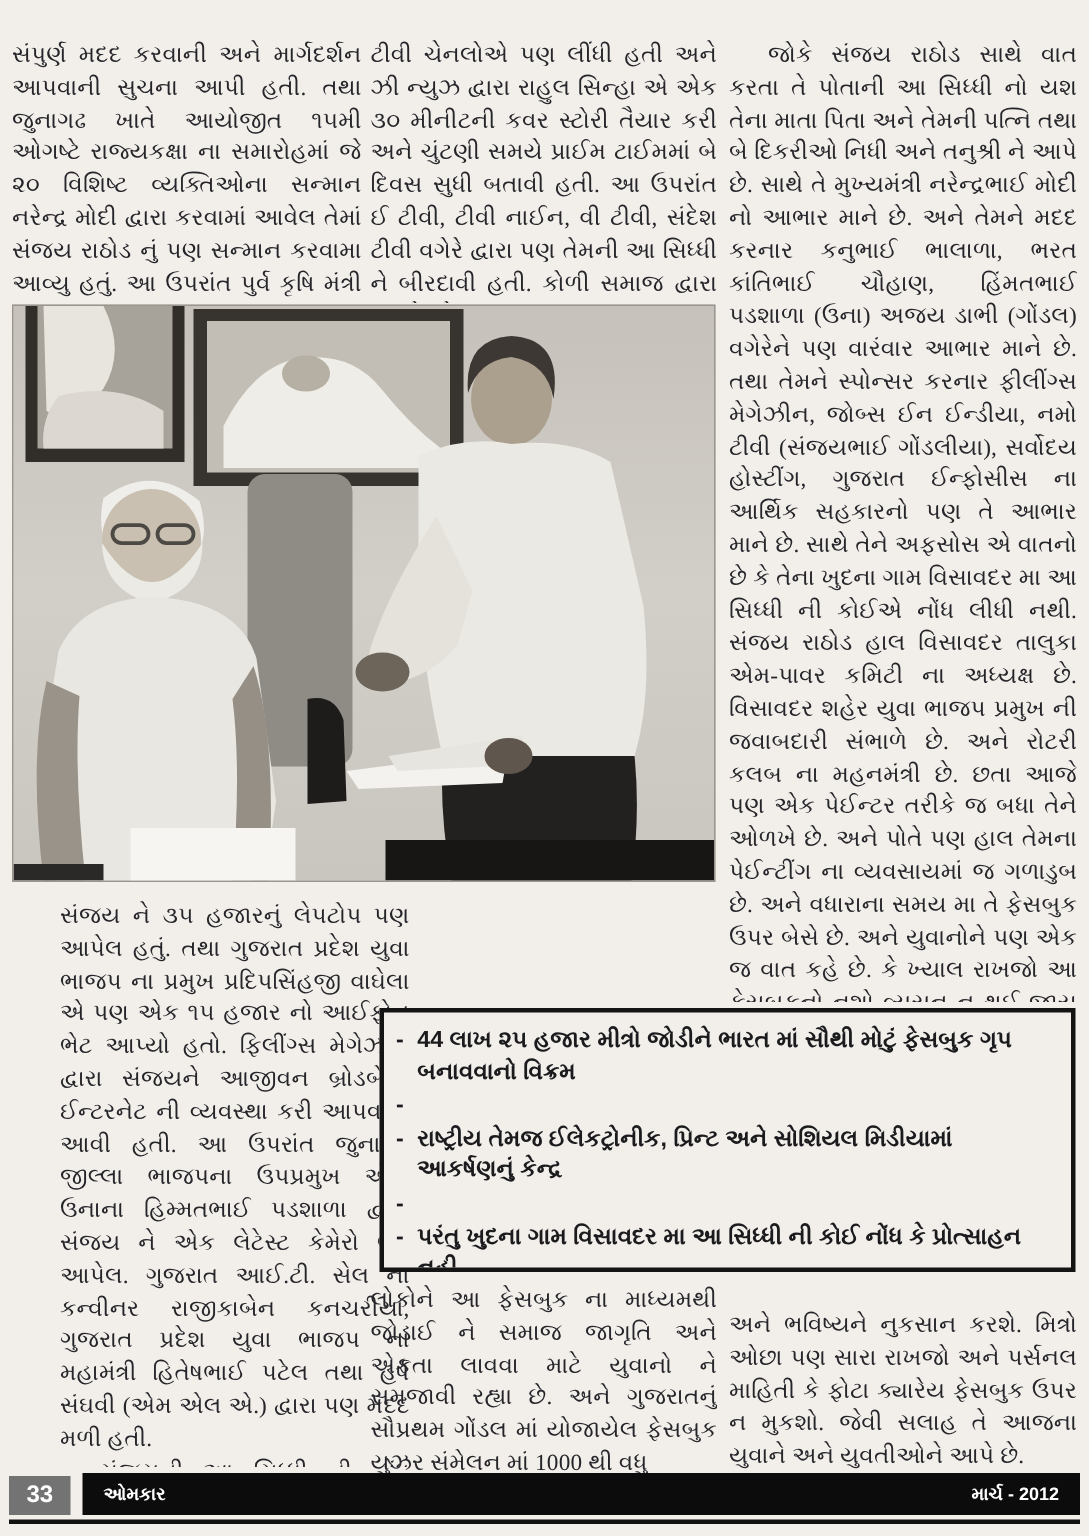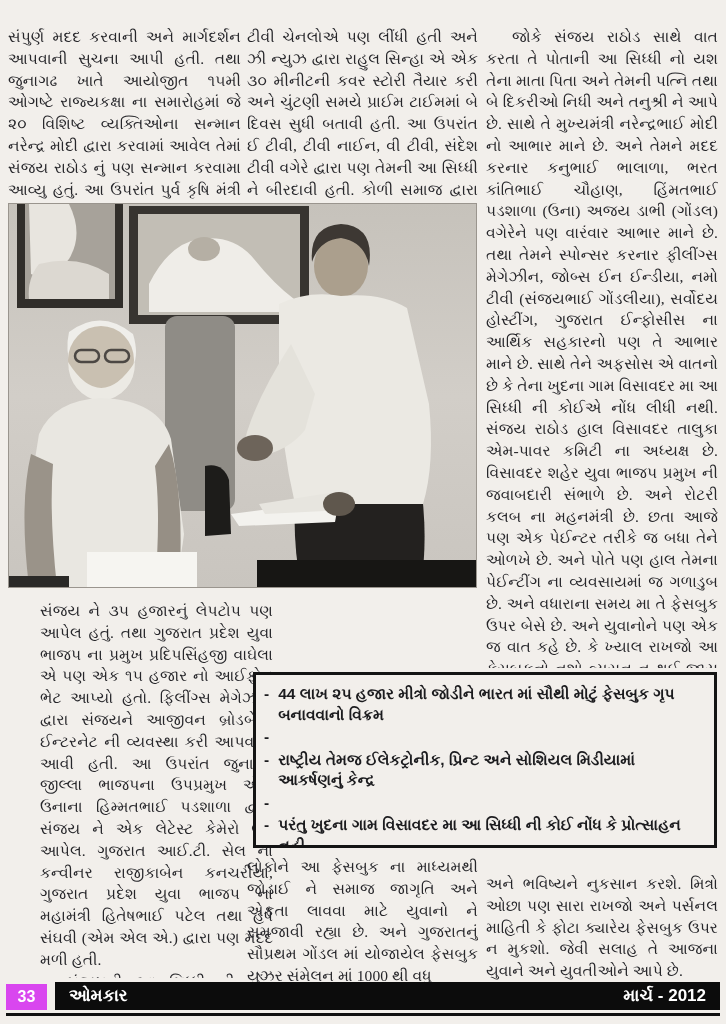--- a/index.html
+++ b/index.html
@@ -40,33 +40,33 @@
     font-weight:bold;
     font-size:15.5px;
     line-height:20.5px;
     color:#1b1b1e;
     overflow:hidden;
   }
   .hbox .box-item { display:flex; gap:9px; margin:2px 0; }
   .hbox .dash { flex:0 0 auto; }
   .page-num {
     position:absolute; left:6px; top:984px; width:41px; height:26px;
-    background:#d946ef; color:#ffffff;
+    background:#737373; color:#ffffff;
     font-family:"Liberation Sans","DejaVu Sans",sans-serif;
     font-weight:bold; font-size:16px;
     display:flex; align-items:center; justify-content:center;
   }
   .footer-bar {
     position:absolute; left:55px; top:982px; width:665px; height:28px;
     background:#0c0c0c; color:#ffffff;
     box-sizing:border-box;
     display:flex; justify-content:space-between; align-items:center;
     padding:0 14px;
     font-family:"Liberation Sans","DejaVu Sans",sans-serif;
-    font-weight:bold; font-size:17px;
+    font-weight:bold; font-size:12px;
   }
   .footer-rule {
     position:absolute; left:6px; top:1013px; width:714px; height:3px;
     background:#111111;
   }
 </style>
 </head>
 <body>
 
 <div class="page">

